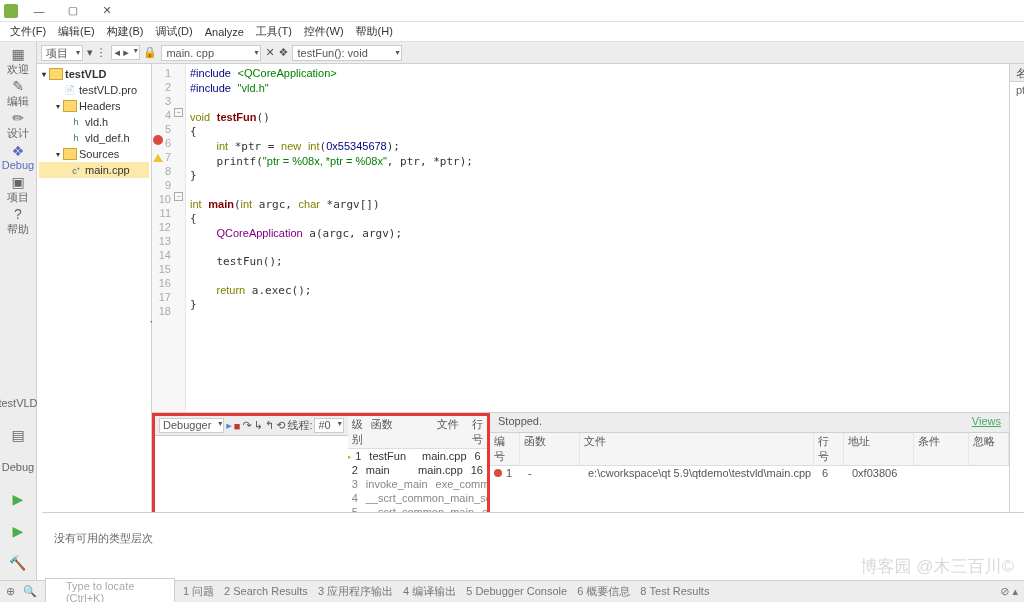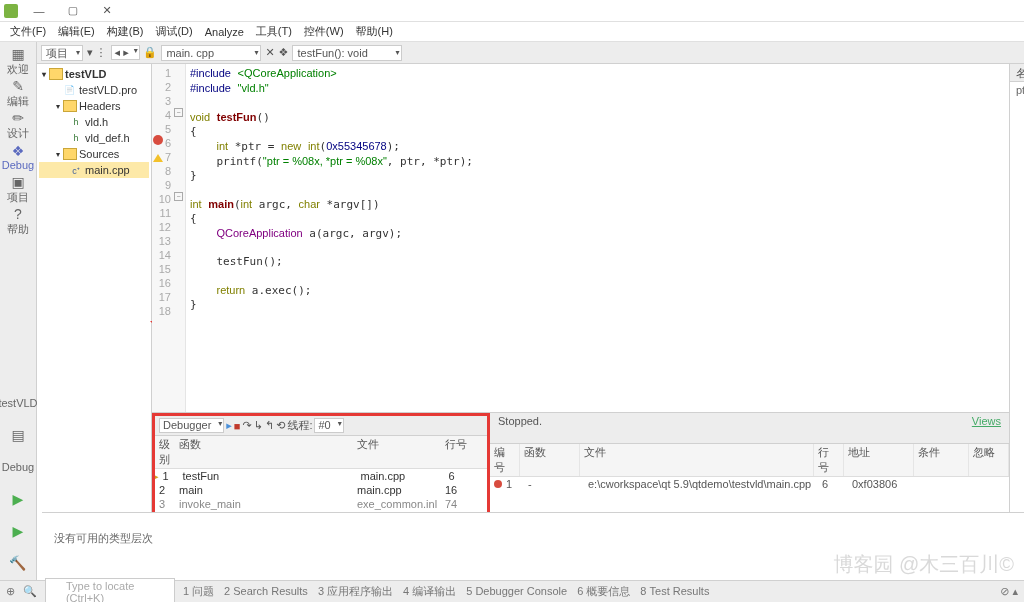--- a/index.html
+++ b/index.html
@@ -41,43 +41,43 @@
 .red-arrow::before { content:""; position:absolute; left:3px; top:0; width:2px; height:100%; background:#e53935; }
 .red-arrow::after { content:""; position:absolute; left:-2px; bottom:-1px; border:6px solid transparent; border-top-color:#e53935; }
 .mark-err { position:absolute; left:1px; width:10px; height:10px; background:#d84c3f; border-radius:50%; }
 .mark-warn { position:absolute; left:1px; width:0; height:0; border:5px solid transparent; border-bottom:8px solid #f3c12b; }
 .right-panel { width: 195px; background:#fff; border-left:1px solid #d0d0d0; }
 .right-panel .hdr { display:flex; background:#ededed; height:18px; border-bottom:1px solid #d0d0d0; }
 .right-panel .hdr div { flex:1; padding:2px 6px; color:#555; border-right:1px solid #d0d0d0;}
 .right-panel .row { display:flex; }
 .right-panel .row div { flex:1; padding:2px 6px; color:#666; }
 .debugger-panel { height: 168px; display:flex; border-top:1px solid #d0d0d0; position:relative; }
-.dbg-left { width:338px; border:3px solid #e53935; background:#fff; display:flex; flex-direction:column; }
+.dbg-left { width:338px; border:3px solid #e53935; background:#fff; display:flex; flex-direction:row; }
 .dbg-tb { height:20px; background:#ededed; display:flex; align-items:center; padding:0 4px; gap:2px; color:#555; border-bottom:1px solid #d0d0d0;}
 .dbg-tb .combo { background:#fff; border:1px solid #ccc; padding:0 12px 0 3px; height:15px; position:relative; }
 .dbg-tb .combo::after{content:"▾"; position:absolute; right:1px; font-size:8px;}
 .tbl { flex:1; overflow:auto; }
 .tbl-hdr { display:flex; background:#f5f5f5; border-bottom:1px solid #ddd; color:#555; }
 .tbl-hdr div, .tbl-row div { padding:1px 4px; }
 .c-lv{width:20px;} .c-fn{width:178px;} .c-fl{width:88px;} .c-ln{width:40px;}
 .tbl-row { display:flex; color:#888; height:14px; align-items:center;}
 .tbl-row.act { color:#333; }
 .tbl-row .ptr { color:#d4a020; margin-left:-2px; }
 .dbg-right { flex:1; background:#fff; display:flex; flex-direction:column; }
-.dbg-right .dbg-tb2 { height:31px; background:#ededed; border-bottom:1px solid #d0d0d0; color:#555; padding:2px 8px; display:flex;}
+.dbg-right .dbg-tb2 { height:20px; background:#ededed; border-bottom:1px solid #d0d0d0; color:#555; padding:2px 8px; display:flex;}
 .bp-row { display:flex; padding:1px 4px; color:#555; align-items:center;}
 .bp-dot { width:8px; height:8px; background:#d84c3f; border-radius:50%; margin-right:4px;}
 .c-n{width:30px;} .c-fn2{width:60px;} .c-file{width:234px;} .c-ln2{width:30px;} .c-addr{width:70px;} .c-cond{width:55px;} .c-ig{width:40px;}
 .bottom-sec { position:absolute; left:42px; bottom:22px; right:0; background:#fff; }
 .bottom-tree { height:68px; border-top:1px solid #d0d0d0; padding:4px 8px; color:#666;}
 .bottom-tree .hdr2 { background:#ededed; margin:-4px -8px 4px -8px; padding:2px 6px; border-bottom:1px solid #d0d0d0; display:flex; align-items:center;}
 .statusbar { position:absolute; bottom:0; left:0; right:0; height:22px; background:#ededed; border-top:1px solid #d0d0d0; display:flex; align-items:center; padding:0 6px; gap:8px; color:#777; }
 .statusbar .search { flex:0 0 130px; background:#fff; border:1px solid #ccc; padding:1px 20px; color:#aaa;}
 .statusbar .tab { cursor:pointer; }
-.watermark { position:absolute; right:10px; bottom:24px; color:#bbb; font-size:20px; opacity:.55; pointer-events:none;}
+.watermark { position:absolute; right:10px; bottom:24px; color:#bbb; font-size:17px; opacity:.55; pointer-events:none;}
 .sm-combo { background:#fff; border:1px solid #ccc; padding:0 10px 0 3px; height:15px; position:relative; display:inline-block; min-width:28px;}
 .sm-combo::after{content:"▾"; position:absolute; right:1px; font-size:8px;}
 .dbg-right .tbl-hdr div { border-right:1px solid #e5e5e5; }
 .views-link { margin-left:auto; text-decoration:underline; cursor:pointer; color:#4a6; }
 </style>
 </head>
 <body>
 
 <div class="titlebar">
   <span class="app-icon"></span>

